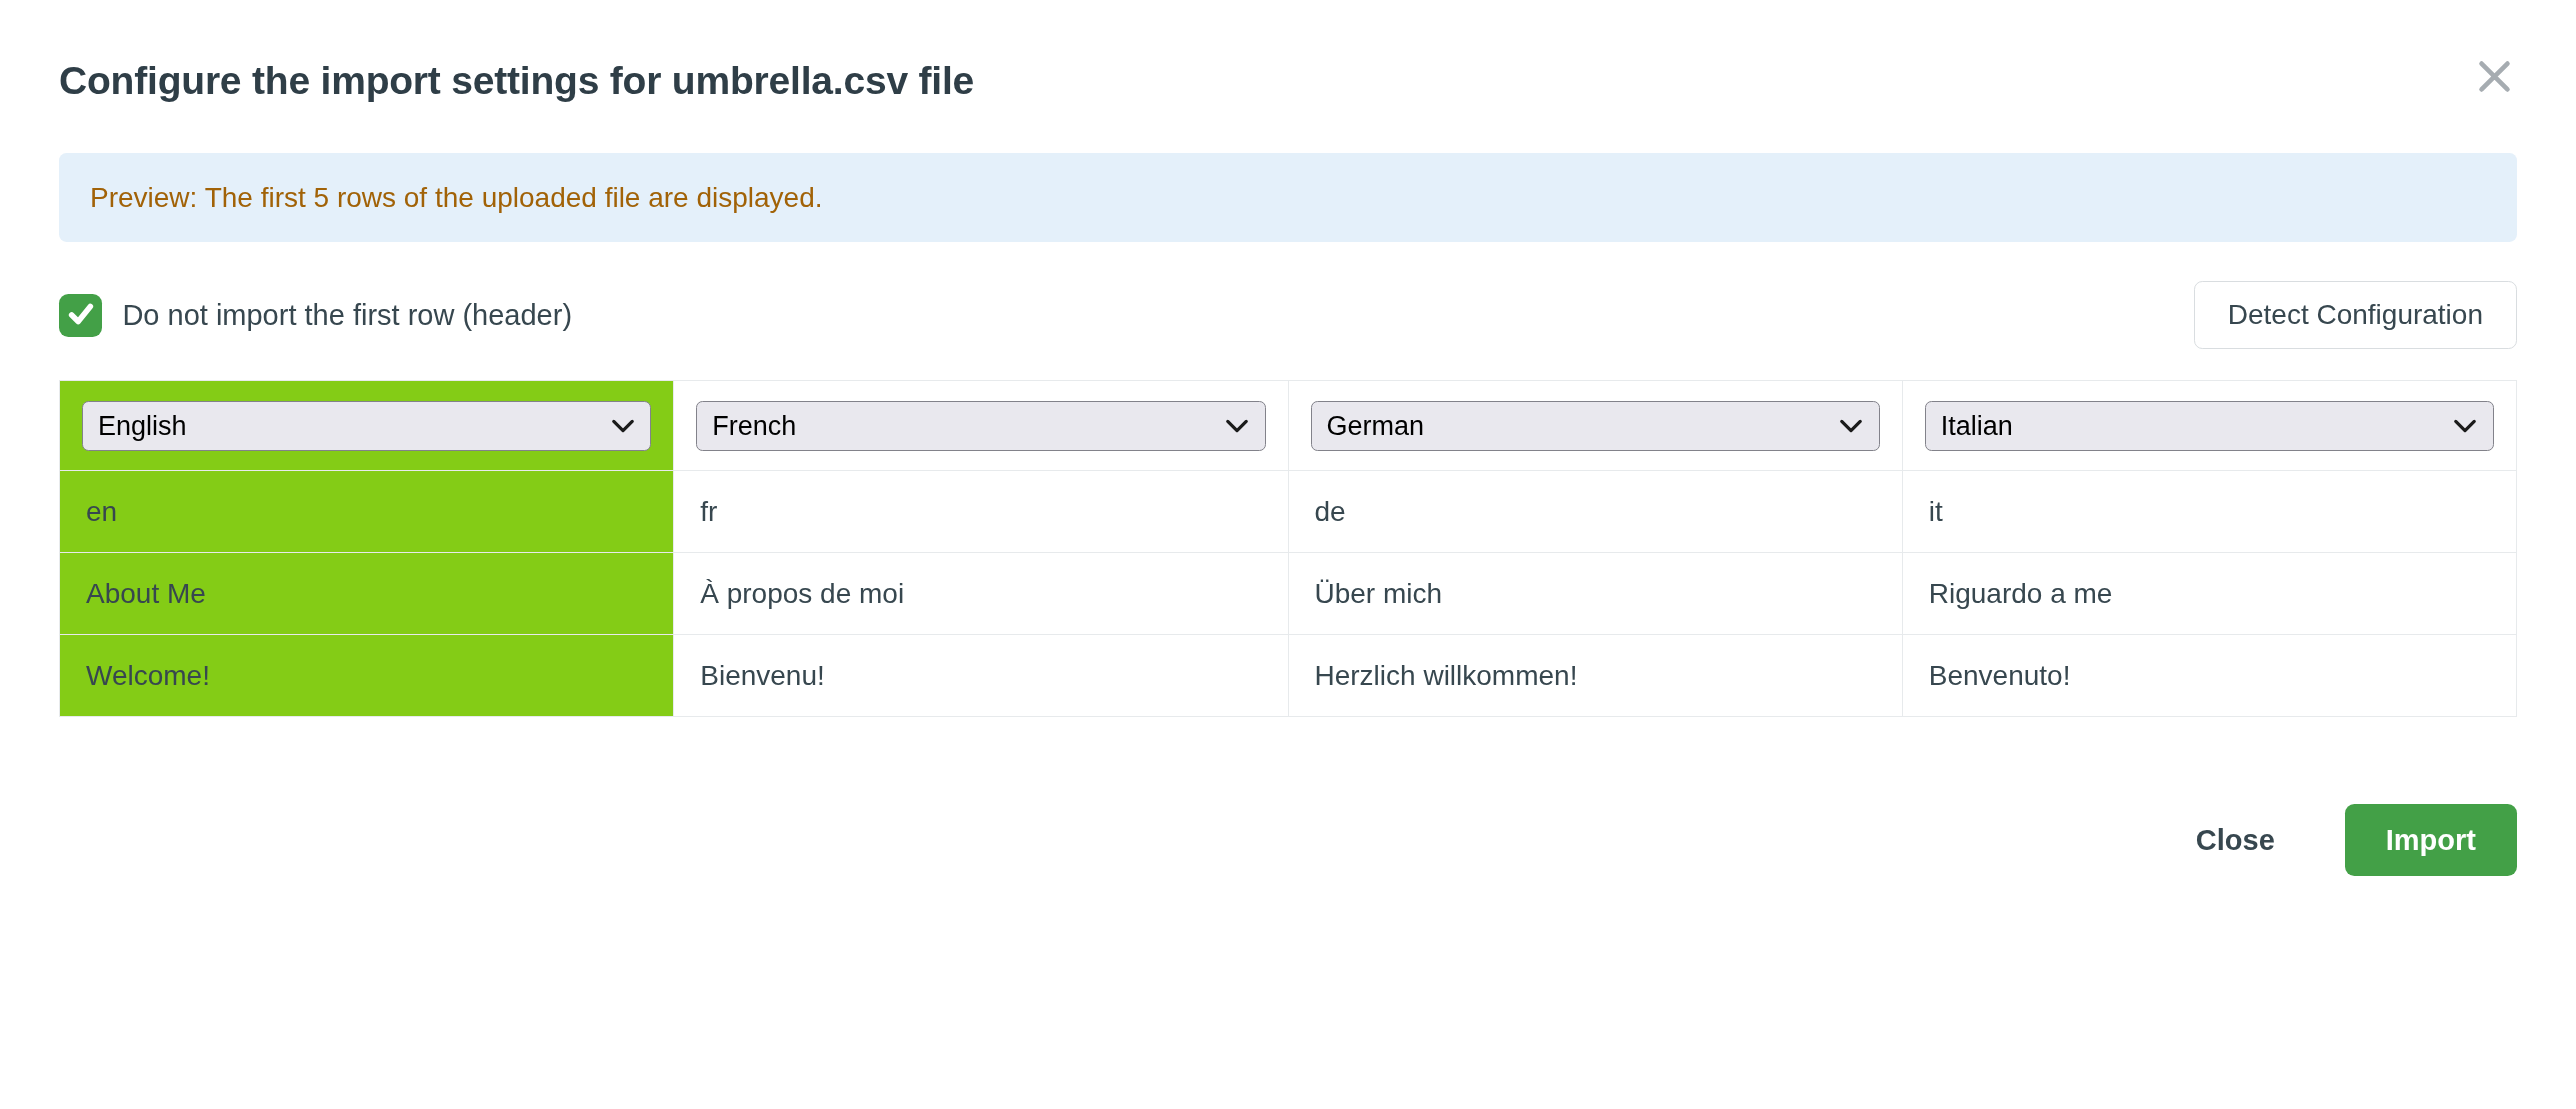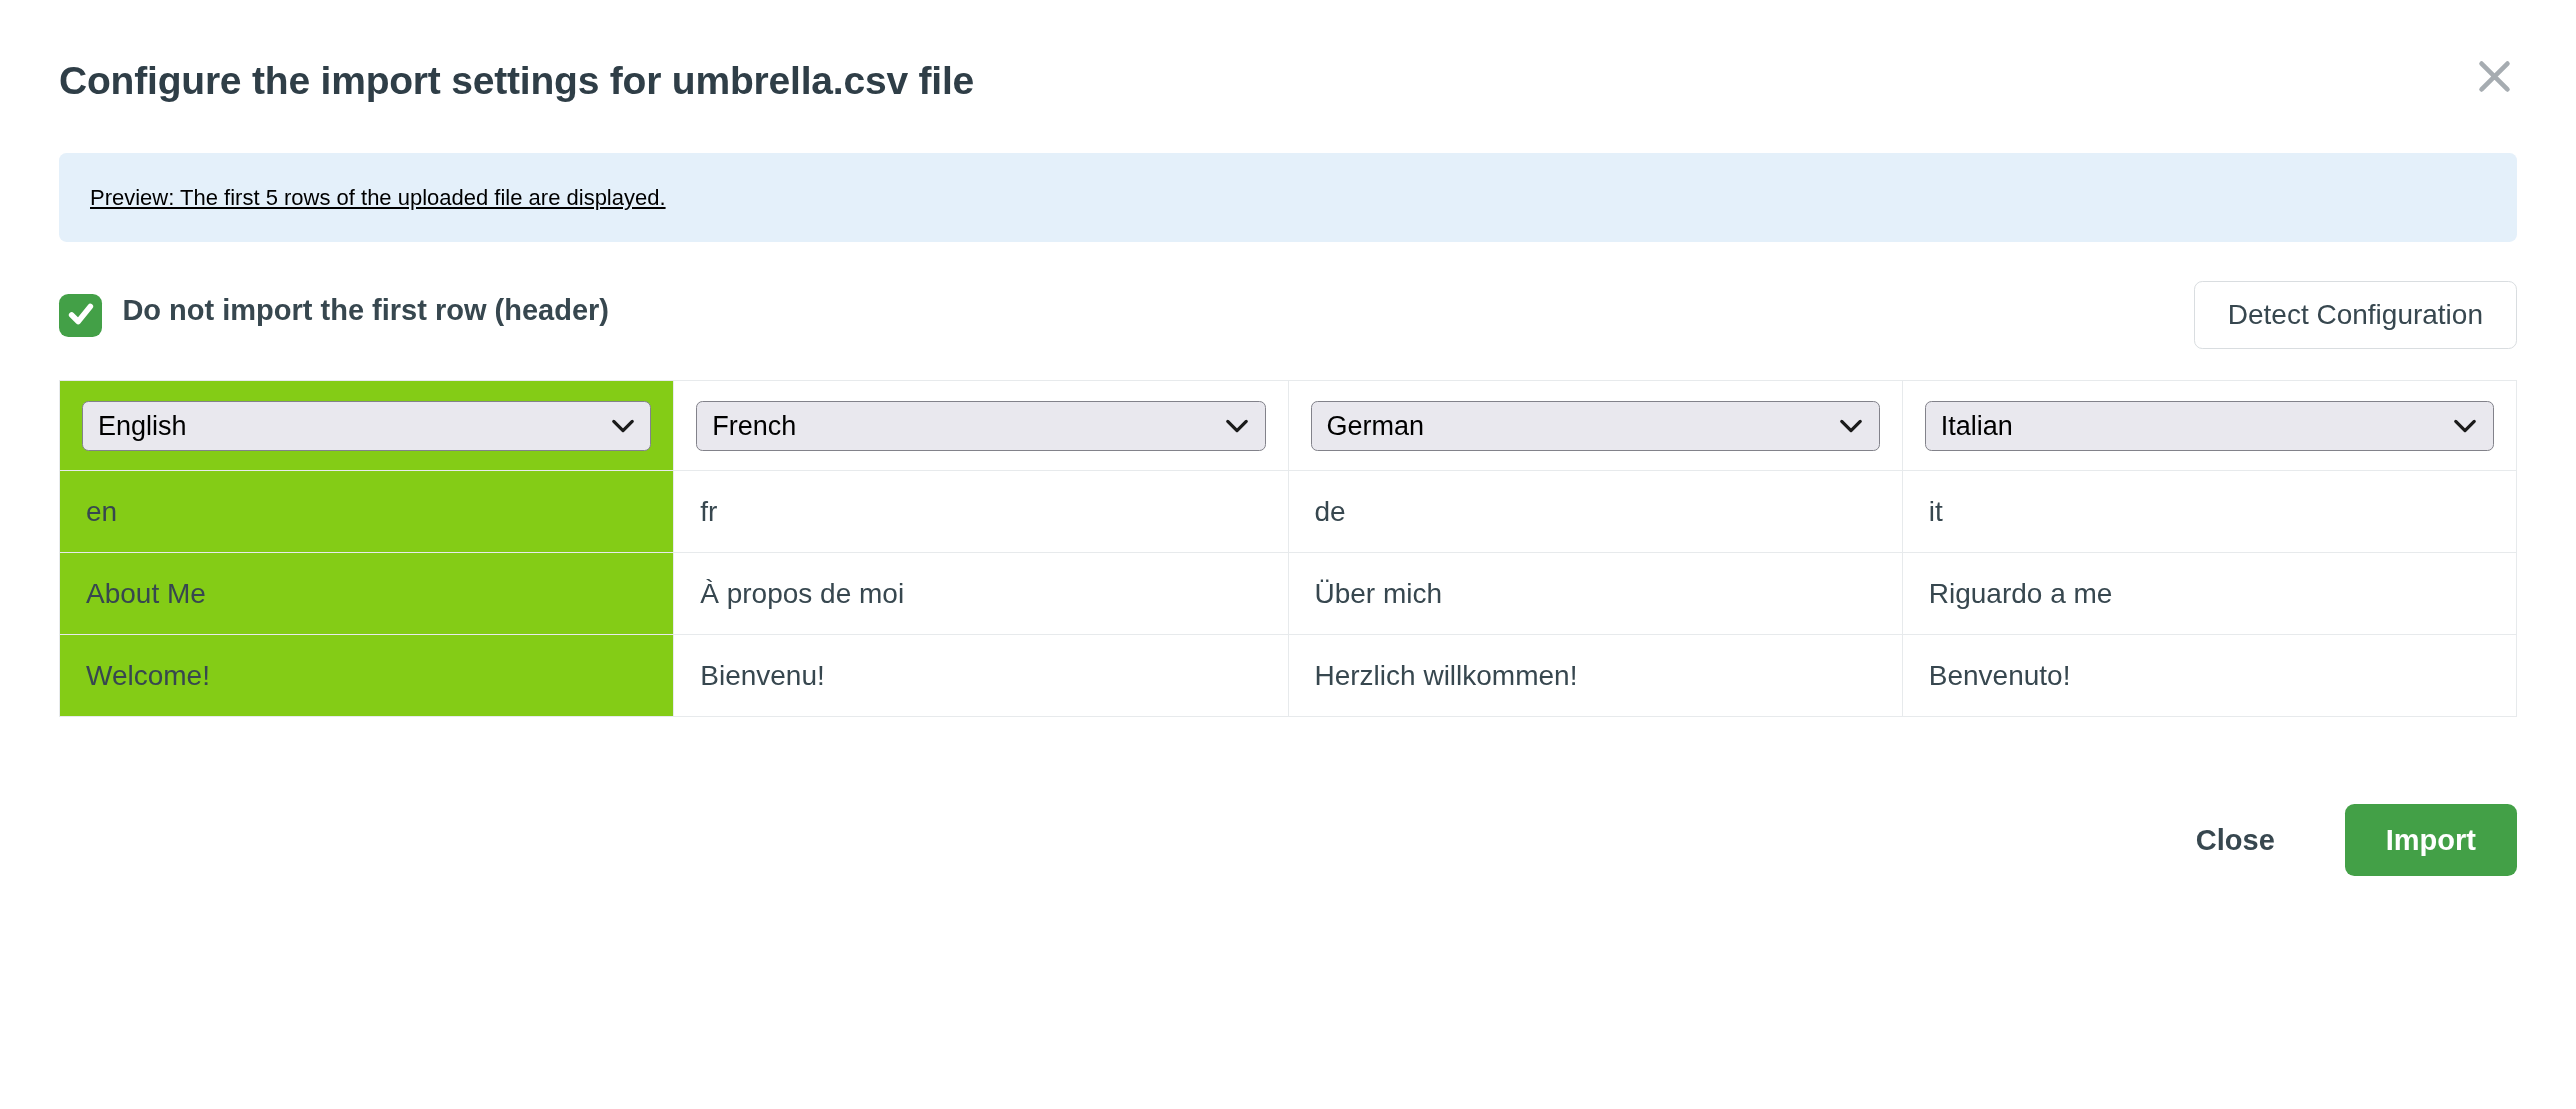--- a/index.html
+++ b/index.html
@@ -46,35 +46,33 @@
   .info-banner {
     margin-top: 50px;
     height: 89px;
     border-radius: 7.4px;
     background: #e4f0fa;
     display: flex;
     align-items: center;
     padding: 0 31px;
   }
   .info-banner-text {
-    font-size: 22px;
-    color: #000000;
-    text-decoration: underline;
+    font-size: 28px;
+    color: #a16207;
   }
   .controls-row {
     margin-top: 39px;
     display: flex;
     align-items: center;
     justify-content: space-between;
     height: 68px;
   }
   .checkbox-group {
     display: flex;
-    align-items: flex-start;
-    font-weight: bold;
+    align-items: center;
   }
   .checkbox {
     width: 43px;
     height: 43px;
     border-radius: 9.3px;
     background: #43a047;
     display: flex;
     align-items: center;
     justify-content: center;
     cursor: pointer;

